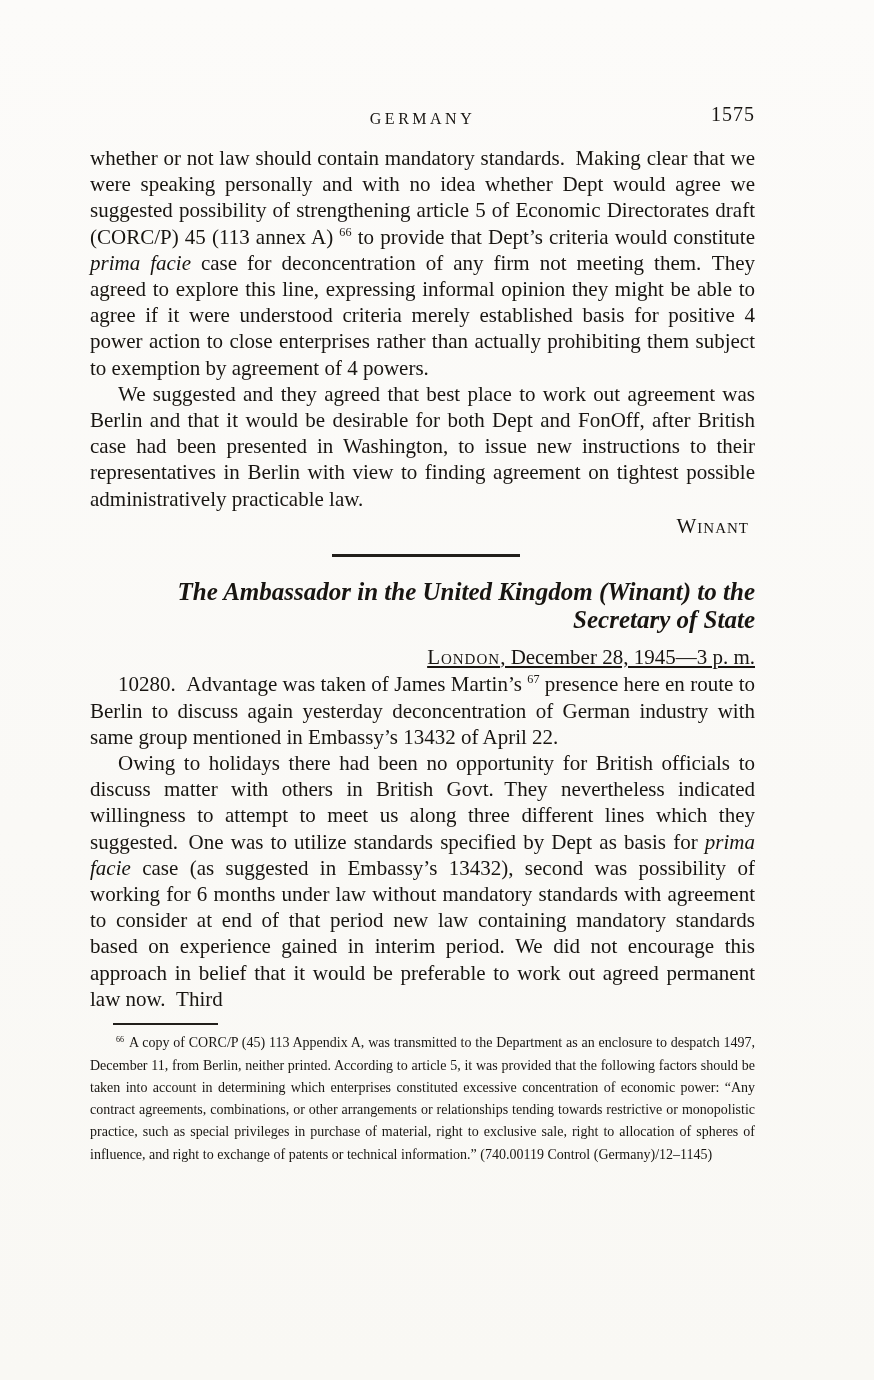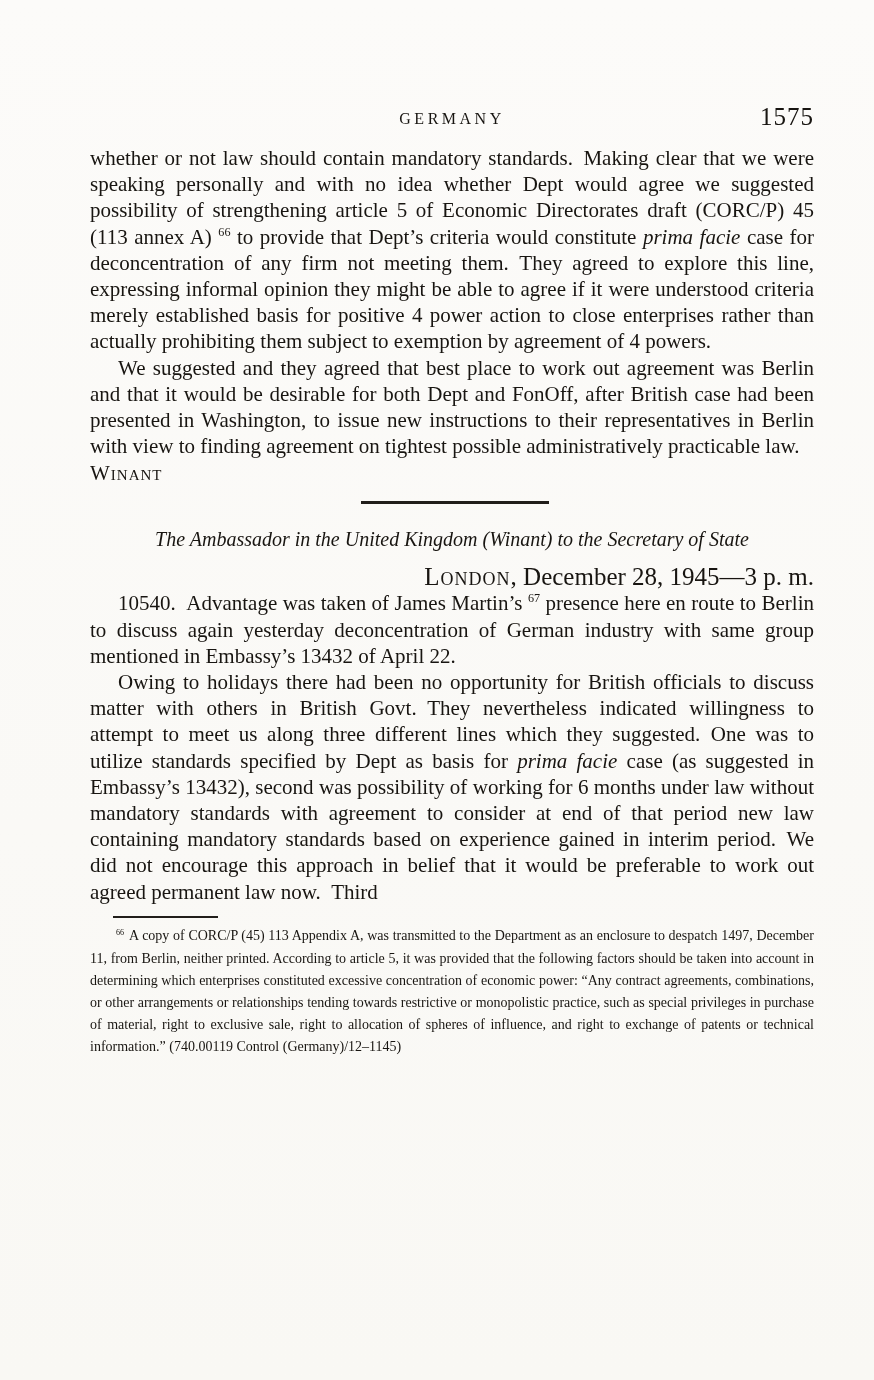--- a/index.html
+++ b/index.html
@@ -11,83 +11,85 @@
     position: relative;
     width: 874px;
     height: 1380px;
     margin: 0 auto;
     background: #fbfaf7;
     background-image: linear-gradient(180deg, #fcfbf9 0%, #faf9f6 60%, #f9f8f4 100%);
     color: #181511;
     font-family: "Liberation Serif", "DejaVu Serif", serif;
     overflow: hidden;
     box-sizing: border-box;
-    padding: 103px 60px 0 90px;
+    padding: 103px 119px 0 90px;
   }
   .running-head {
     position: relative;
     height: 30px;
     margin-bottom: 12px;
   }
   .head-title {
     display: block;
     text-align: center;
     font-size: 16px;
     letter-spacing: 3.5px;
     padding-top: 7px;
   }
   .page-number {
     position: absolute;
     right: 0;
     top: 0;
-    font-size: 25px;
+    font-size: 20px;
     letter-spacing: 1px;
   }
   .body-para {
     margin: 0;
     font-size: 21px;
     line-height: 26.2px;
     text-align: justify;
     text-indent: 28px;
   }
   .body-para.no-indent { text-indent: 0; }
   .signature {
     margin: 1px 6px 0 0;
     font-size: 21px;
     line-height: 26px;
+    text-align: right;
   }
   .sc { font-variant: small-caps; letter-spacing: 1px; }
   .doc-divider {
     width: 188px;
     height: 3px;
     background: #211e1a;
     margin: 15px auto 0 auto;
     transform: translateX(3px);
   }
   .doc-2 { margin-top: 21px; }
   .source-line {
     margin: 0 0 7px 0;
     font-size: 16.5px;
     line-height: 20px;
     word-spacing: 2px;
   }
   .doc-heading {
     font-style: italic;
-    font-weight: normal;
-    font-size: 20px;
+    font-weight: bold;
+    font-size: 25px;
     line-height: 28.5px;
-    text-align: center;
+    text-align: right;
     max-width: 672px;
     margin: 0 auto 9px auto;
   }
   .dateline, .received {
     margin: 0;
-    font-size: 25px;
+    font-size: 21px;
     line-height: 27.5px;
     text-align: right;
+    text-decoration: underline;
   }
   .received { margin-bottom: 2px; }
   sup {
     font-size: 0.58em;
     line-height: 0;
     vertical-align: super;
     letter-spacing: 0;
   }
   .footnotes {
     margin-top: 11px;
@@ -121,21 +123,21 @@
     <p class="body-para no-indent"><span>whether or not law should contain mandatory standards. Making clear that we were speaking personally and with no idea whether Dept would agree we suggested possibility of strengthening article 5 of Economic Directorates draft (CORC/P) 45 (113 annex A) </span><sup>66</sup><span> to provide that Dept’s criteria would constitute </span><span style="font-style: italic;">prima facie</span><span> case for deconcentration of any firm not meeting them. They agreed to explore this line, expressing informal opinion they might be able to agree if it were understood criteria merely established basis for positive 4 power action to close enterprises rather than actually prohibiting them subject to exemption by agreement of 4 powers.</span></p>
     <p class="body-para">We suggested and they agreed that best place to work out agreement was Berlin and that it would be desirable for both Dept and FonOff, after British case had been presented in Washington, to issue new instructions to their representatives in Berlin with view to finding agreement on tightest possible administratively practicable law.</p>
     <p class="signature sc">Winant</p>
   </section>
 
   <div class="doc-divider"></div>
 
   <section class="doc doc-2">
     <h2 class="doc-heading">The Ambassador in the United Kingdom (Winant) to the Secretary of State</h2>
     <p class="dateline"><span class="sc">London</span><span>, December 28, 1945—3 p. m.</span></p>
-    <p class="body-para"><span>10540. Advantage was taken of James Martin’s </span><sup>67</sup><span> presence here en route to Berlin to discuss again yesterday deconcentration of German industry with same group mentioned in Embassy’s 13432 of April 22.</span></p>
+    <p class="body-para"><span>10280. Advantage was taken of James Martin’s </span><sup>67</sup><span> presence here en route to Berlin to discuss again yesterday deconcentration of German industry with same group mentioned in Embassy’s 13432 of April 22.</span></p>
     <p class="body-para"><span>Owing to holidays there had been no opportunity for British officials to discuss matter with others in British Govt. They nevertheless indicated willingness to attempt to meet us along three different lines which they suggested. One was to utilize standards specified by Dept as basis for </span><span style="font-style: italic;">prima facie</span><span> case (as suggested in Embassy’s 13432), second was possibility of working for 6 months under law without mandatory standards with agreement to consider at end of that period new law containing mandatory standards based on experience gained in interim period. We did not encourage this approach in belief that it would be preferable to work out agreed permanent law now. Third</span></p>
   </section>
 
   <footer class="footnotes">
     <div class="footnote-rule"></div>
     <div>
 
         <p class="footnote"><sup class="fn-marker">66</sup><span>A copy of CORC/P (45) 113 Appendix A, was transmitted to the Department as an enclosure to despatch 1497, December 11, from Berlin, neither printed. According to article 5, it was provided that the following factors should be taken into account in determining which enterprises constituted excessive concentration of economic power: “Any contract agreements, combinations, or other arrangements or relationships tending towards restrictive or monopolistic practice, such as special privileges in purchase of material, right to exclusive sale, right to allocation of spheres of influence, and right to exchange of patents or technical information.” (740.00119 Control (Germany)/12–1145)</span></p>
 
       </div>

